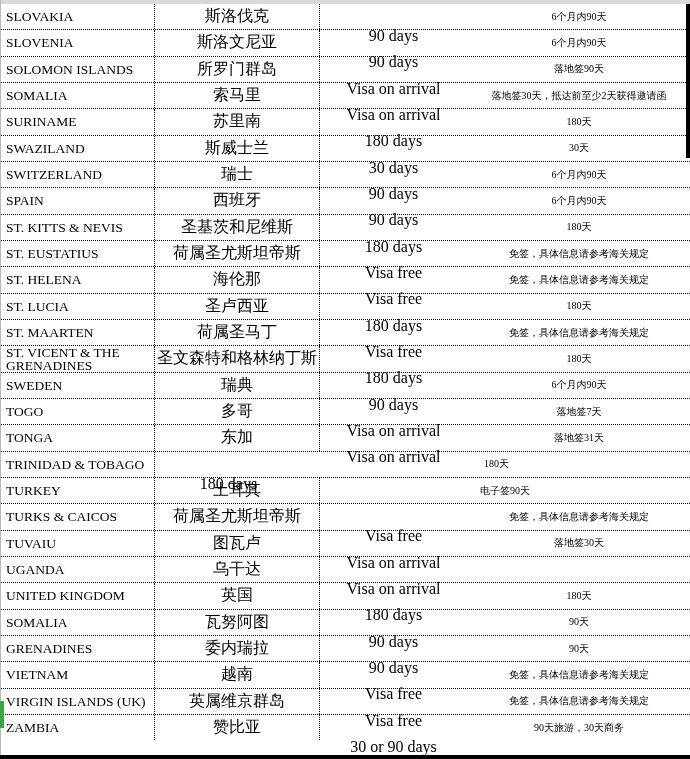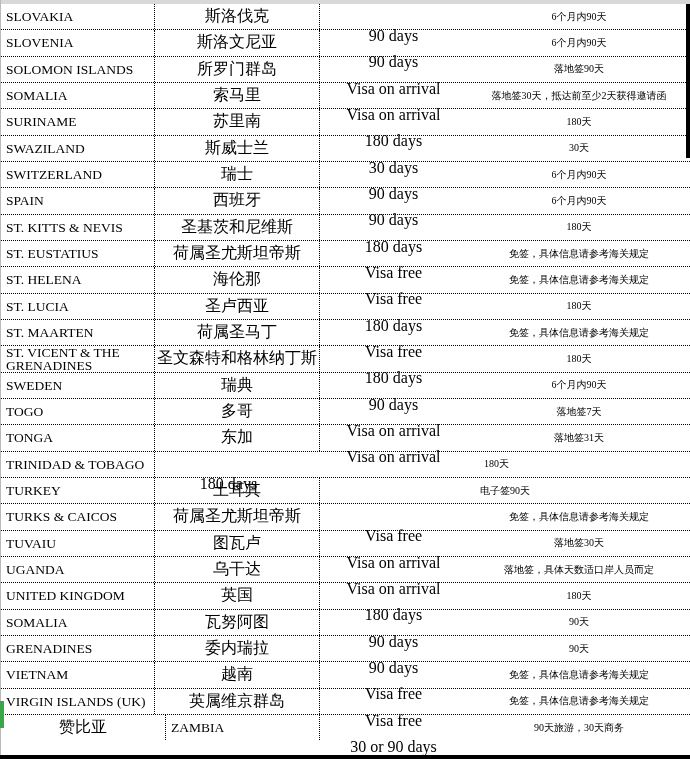--- a/index.html
+++ b/index.html
@@ -344,23 +344,20 @@
   <div class="row">
     <div class="cell c1">
       <span class="t">UGANDA</span>
     </div>
     <div class="cell c2">
       <span class="t">乌干达</span>
     </div>
     <div class="cell c3">
       <span class="t">Visa on arrival</span>
     </div>
-    <div class="cell c4">
-      <span class="t">落地签，具体天数适口岸人员而定</span>
-    </div>
   </div>
 
   <div class="row">
     <div class="cell c1">
       <span class="t">UNITED KINGDOM</span>
     </div>
     <div class="cell c2">
       <span class="t">英国</span>
     </div>
     <div class="cell c3">
@@ -425,25 +422,25 @@
     </div>
     <div class="cell c3">
       <span class="t">Visa free</span>
     </div>
     <div class="cell c4">
       <span class="t">免签，具体信息请参考海关规定</span>
     </div>
   </div>
 
   <div class="row">
+    <div class="cell c1">
+      <span class="t">ZAMBIA</span>
+    </div>
     <div class="cell c2">
       <span class="t">赞比亚</span>
-    </div>
-    <div class="cell c1">
-      <span class="t">ZAMBIA</span>
     </div>
     <div class="cell c3">
       <span class="t">30 or 90 days</span>
     </div>
     <div class="cell c4">
       <span class="t">90天旅游，30天商务</span>
     </div>
   </div>
 </div>
   <div class="right-black-bar"></div>

